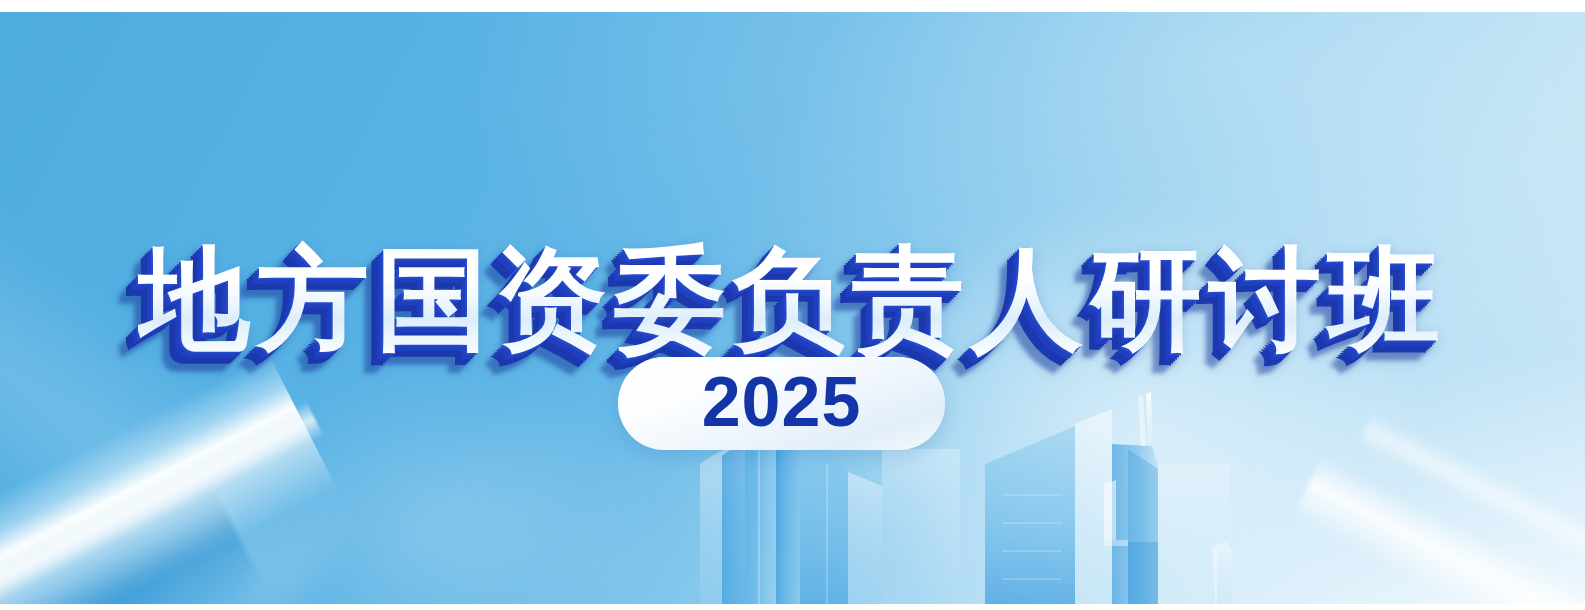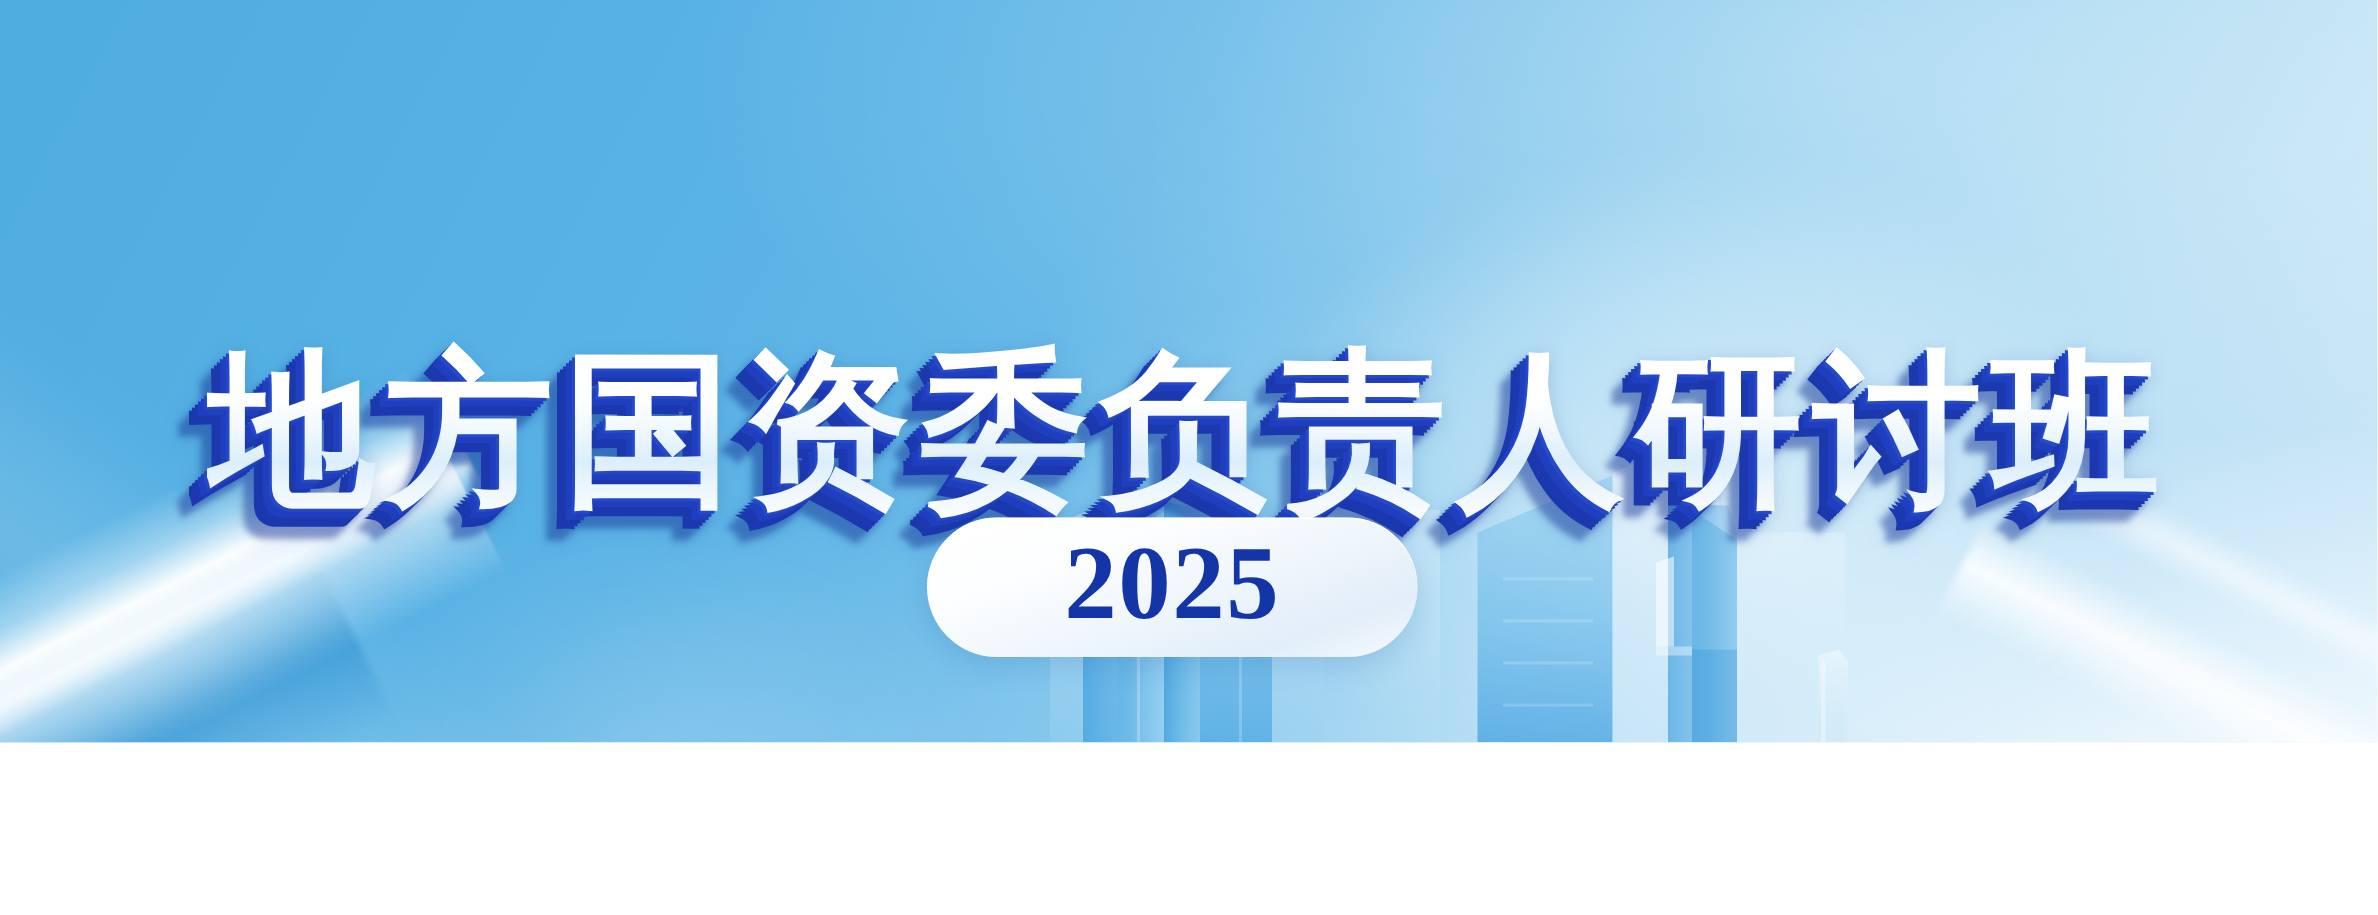--- a/index.html
+++ b/index.html
@@ -4,28 +4,29 @@
 <title>地方国资委负责人研讨班 2025</title>
 <style>
   html, body {
     margin: 0;
     padding: 0;
     background: #ffffff;
   }
   #banner {
     position: relative;
     width: 1585px;
-    height: 495px;
+    height: 592px;
     overflow: hidden;
     font-family: "Liberation Sans", "DejaVu Sans", sans-serif;
     
     background:
       radial-gradient(130% 150% at 100% 115%, rgba(255,255,255,0.92) 0%, rgba(232,245,253,0.75) 18%, rgba(186,223,246,0.35) 38%, rgba(120,190,232,0.0) 62%),
       radial-gradient(90% 120% at 78% 8%, rgba(255,255,255,0.30) 0%, rgba(255,255,255,0.0) 55%),
       linear-gradient(118deg, #4facdf 0%, #56b1e4 22%, #62b7e7 44%, #8fcdee 66%, #b9e0f4 84%, #d7ecf9 100%);
+    margin-top: 12px;
   }
 
   
   .streak {
     position: absolute;
     pointer-events: none;
   }
   
   .streak-bl-main {
     left: -340px;
@@ -225,21 +226,21 @@
         #eef5fc 58%,
         #e2eef9 80%,
         #f6fafd 100%);
     box-shadow: 0 6px 18px rgba(35,95,165,0.18), 0 1px 0 rgba(255,255,255,0.9) inset;
     display: flex;
     align-items: center;
     justify-content: center;
     z-index: 7;
   }
   #year-text {
-    font-family: Liberation Serif, serif;
+    font-family: Liberation Sans, sans-serif;
     font-size: 70px;
     font-weight: bold;
     color: #1335a8;
     letter-spacing: 1px;
     line-height: 1;
     transform: translateY(-2px);
   }
 </style>
 </head>
 <body>

